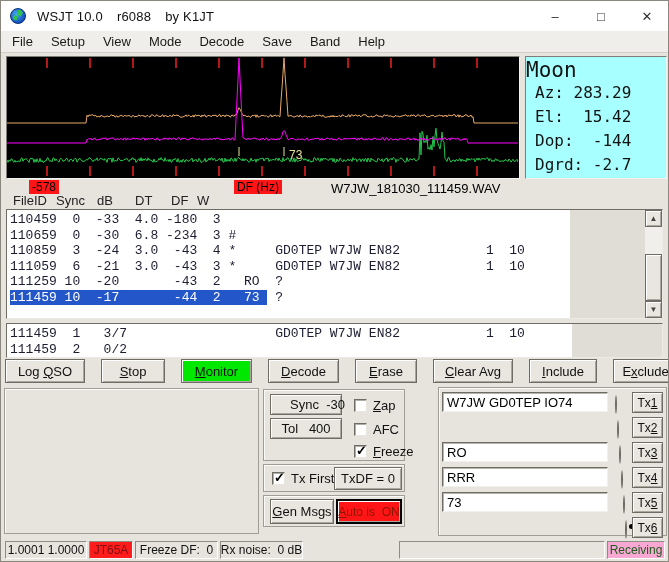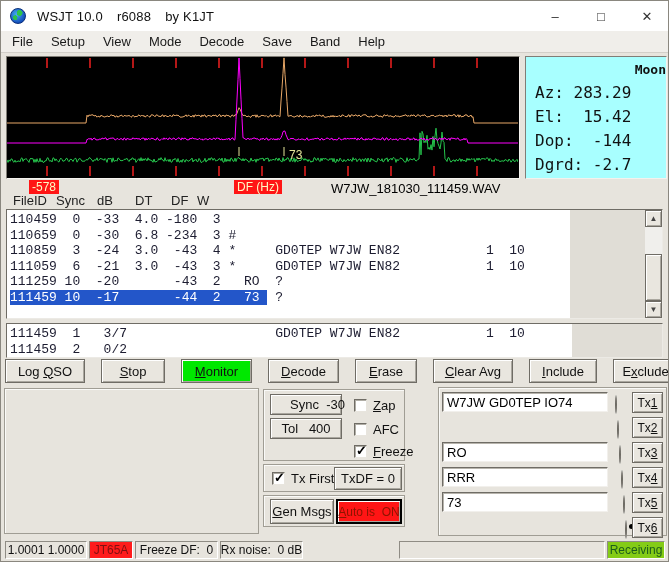--- a/index.html
+++ b/index.html
@@ -28,24 +28,24 @@
   .menubar { left:0; top:30px; width:669px; height:22px; background:#f0eeea;
     border-bottom:1px solid #d2cfc9; display:flex; align-items:center; padding-left:2px; }
   .menuitem { font-size:13px; padding:2px 9px; color:#1a1a1a; }
 
   
   .spec-frame { left:5px; top:55px; width:514px; height:123px;
     border:1px solid; border-color:#807d76 #f4f2ee #f4f2ee #807d76; background:#000; }
   .moon { left:524px; top:55px; width:142px; height:123px; background:#a8ffff;
     border:1px solid; border-color:#807d76 #f4f2ee #f4f2ee #807d76;
     font-family:"DejaVu Sans Mono", monospace; padding-top:2px; }
-  .moon-title { text-align:right; font-size:13px; line-height:22px;font-weight:bold; }
+  .moon-title { text-align:left; font-size:21px; line-height:22px; }
   .moon-line { font-size:16px; line-height:24px; padding-left:9px; white-space:pre; }
 
-  .redtag { background:#ff1515; color:#fef9c3; font-size:12px; line-height:14px;
+  .redtag { background:#ff1515; color:#000000; font-size:12px; line-height:14px;
     padding:0 3px; }
   .filename { font-size:13px; color:#000; }
 
   
   .dec-header span { position:absolute; font-size:13px; color:#222; top:0; }
   .textarea { background:#e0ddd6; border:1px solid; border-color:#6f6c65 #eceae5 #eceae5 #6f6c65; }
   .ta-white { position:absolute; left:0; top:0; bottom:0; background:#fff; }
   .mono { font-family:"Liberation Mono", monospace; font-size:13px; line-height:15.5px;
     white-space:pre; color:#1c1c30; }
   .ta-pad { padding:2px 0 0 3px; }
@@ -84,21 +84,21 @@
   .radio { width:13px; height:13px; border-radius:50%; background:#fff;
     border:1px solid #6f6c65; box-shadow:inset 1px 1px 1px #b0ada5; position:relative; }
   .radio.checked::after { content:""; position:absolute; left:3px; top:3px;
     width:5px; height:5px; border-radius:50%; background:#000; }
 
   
   .statusseg { position:absolute; top:540px; height:18px; border:1px solid;
     border-color:#8f8c84 #ffffff #ffffff #8f8c84; font-size:12px;
     display:flex; align-items:center; justify-content:center; white-space:pre; }
   .seg-red { background:#ff1c1c; color:#801010; }
-  .seg-green { background:#84cc16; color:#1c5c1c; }
+  .seg-green { background:#f9a8d4; color:#1c5c1c; }
 </style>
 </head>
 <body>
 
 <div class="window">
 
   <div class="abs titlebar">
     <div class="globe"></div>
     <div class="titletext">
       <span>WSJT 10.0</span><span>r6088</span><span>by K1JT</span>

